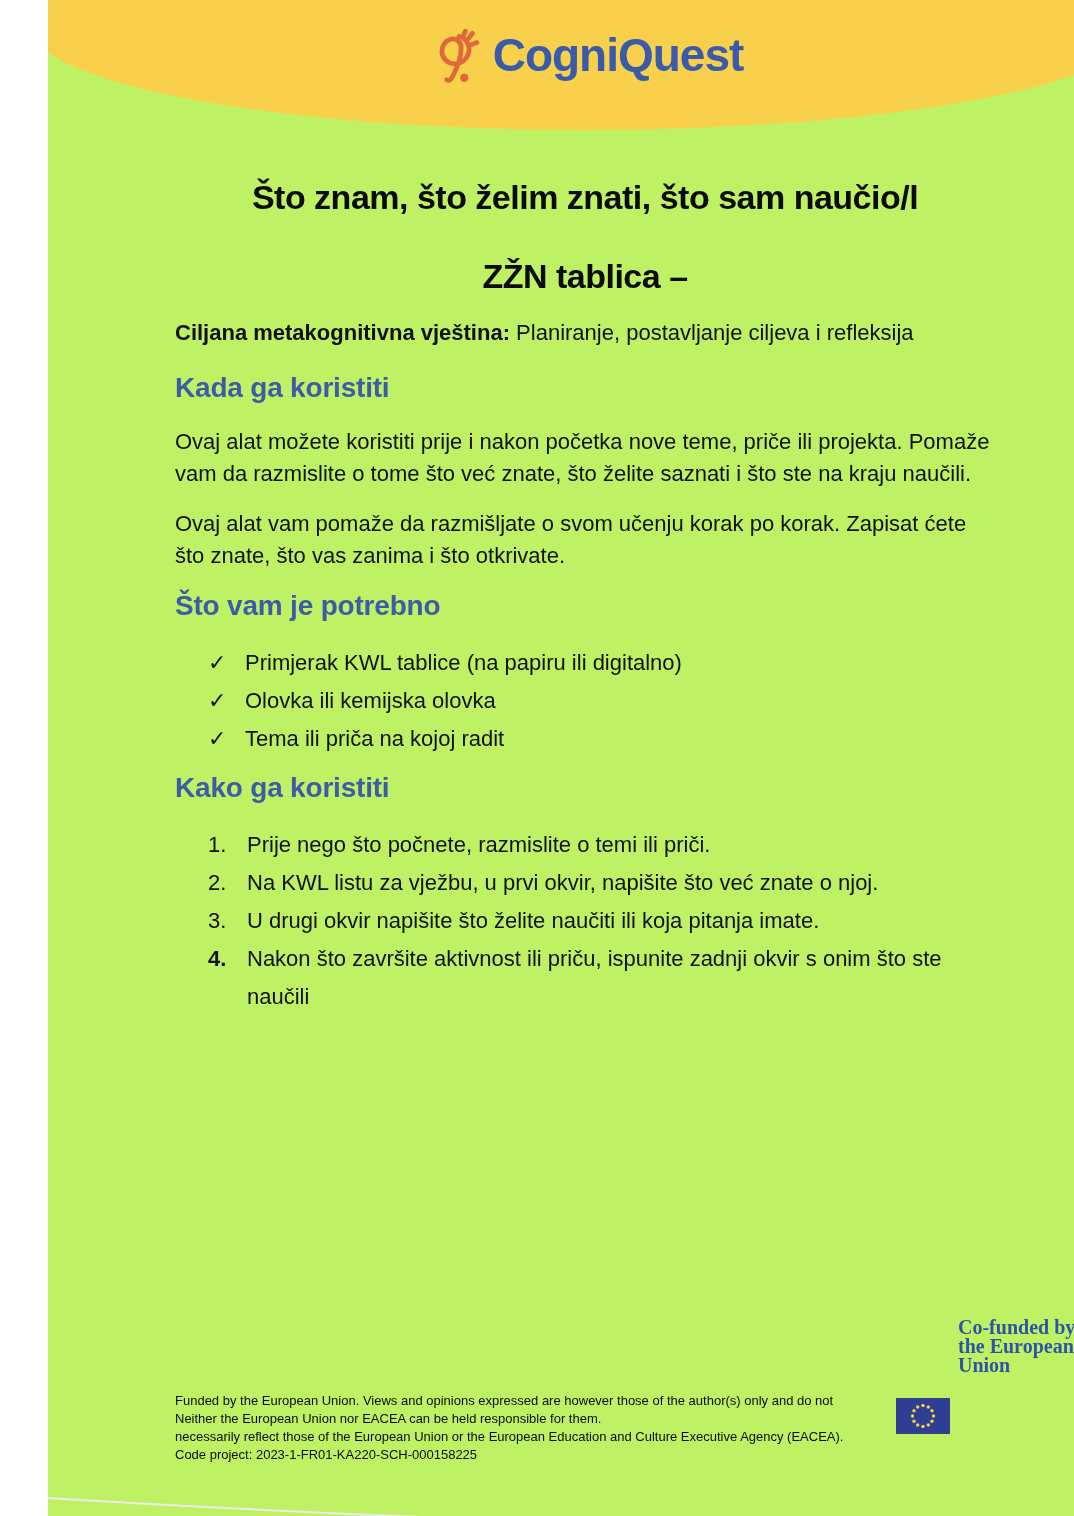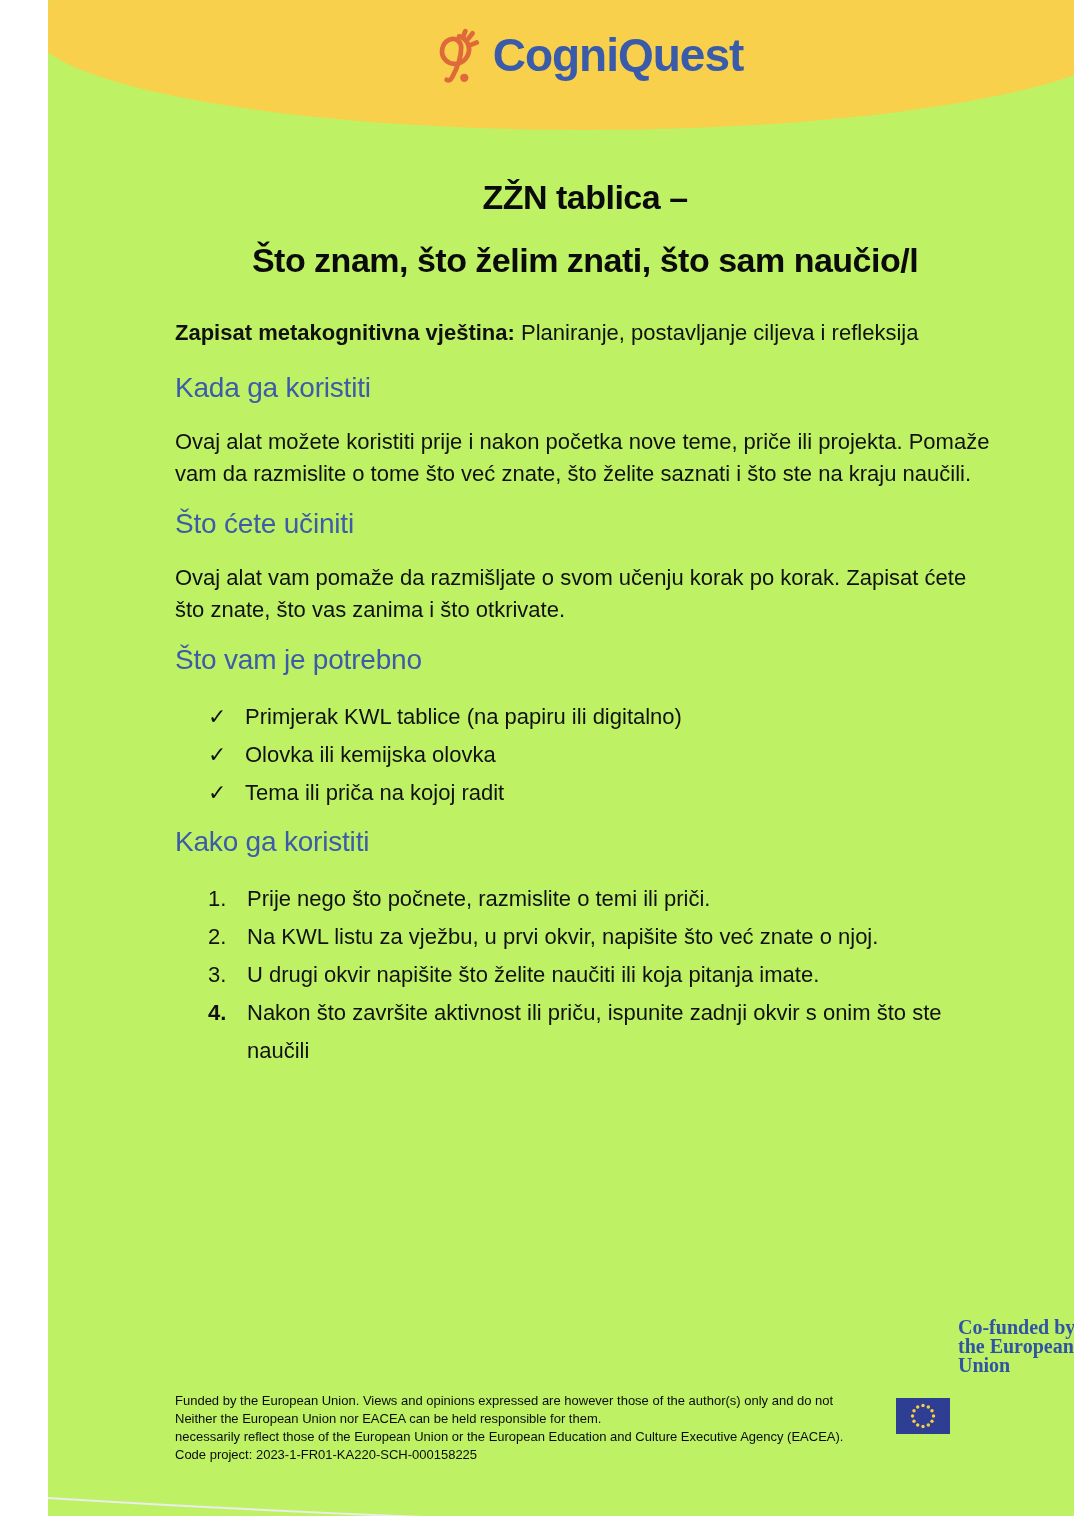--- a/index.html
+++ b/index.html
@@ -22,21 +22,21 @@
   .logo-text {
     font-size:46px; font-weight:bold; color:#3A5BA9; letter-spacing:-1px;
   }
   
   .content { position:absolute; top:178px; left:127px; width:820px; }
   .doc-title { font-size:34px; font-weight:bold; text-align:center; color:#0b0b0b; margin:0 0 24px 0; letter-spacing:-0.5px; }
   .doc-title.second { margin-bottom:40px; }
   .skill-line { font-size:22px; margin:0 0 26px 0; }
   .skill-label { font-weight:bold; }
   h2.sec {
-    font-size:28px; font-weight:normal; color:#3D5BA8;
+    font-size:28px; font-weight:bold; color:#3D5BA8;
     margin:0 0 22px 0; letter-spacing:-0.2px;
   }
   p.body-par { font-size:22px; line-height:32px; margin:0 0 18px 0; }
   .checklist { margin:0 0 14px 33px; }
   .check-item { display:flex; font-size:22px; line-height:38px; }
   .check-mark { width:37px; flex:0 0 37px; }
   .steps { margin:4px 0 0 33px; }
   .step { display:flex; font-size:22px; line-height:38px; }
   .step-num { width:39px; flex:0 0 39px; }
   .step-num.bold { font-weight:bold; }
@@ -69,32 +69,31 @@
         <path d="M44 10 L 40 15"></path>
         <path d="M48 19 L 43 21"></path>
       </g>
       <circle cx="36" cy="53" r="4" fill="#DF693B"></circle>
     </svg>
     <span class="logo-text">CogniQuest</span>
   </div>
 
   <div class="content">
 
+    <div class="doc-title second">Što znam, što želim znati, što sam naučio/l</div>
     <div class="doc-title">ZŽN tablica –</div>
-    <div class="doc-title second">Što znam, što želim znati, što sam naučio/l</div>
 
     <div class="skill-line">
-      <span class="skill-label">Zapisat metakognitivna vještina:</span>
+      <span class="skill-label">Ciljana metakognitivna vještina:</span>
       <span>Planiranje, postavljanje ciljeva i refleksija</span>
     </div>
 
     <h2 class="sec">Kada ga koristiti</h2>
     <p class="body-par">Ovaj alat možete koristiti prije i nakon početka nove teme, priče ili projekta. Pomaže vam da razmislite o tome što već znate, što želite saznati i što ste na kraju naučili.</p>
 
-    <h2 class="sec">Što ćete učiniti</h2>
     <p class="body-par">Ovaj alat vam pomaže da razmišljate o svom učenju korak po korak. Zapisat ćete što znate, što vas zanima i što otkrivate.</p>
 
     <h2 class="sec">Što vam je potrebno</h2>
     <div class="checklist">
       <div class="check-item">
         <span class="check-mark">✓</span>
         <span>Primjerak KWL tablice (na papiru ili digitalno)</span>
       </div>
       <div class="check-item">
         <span class="check-mark">✓</span>

